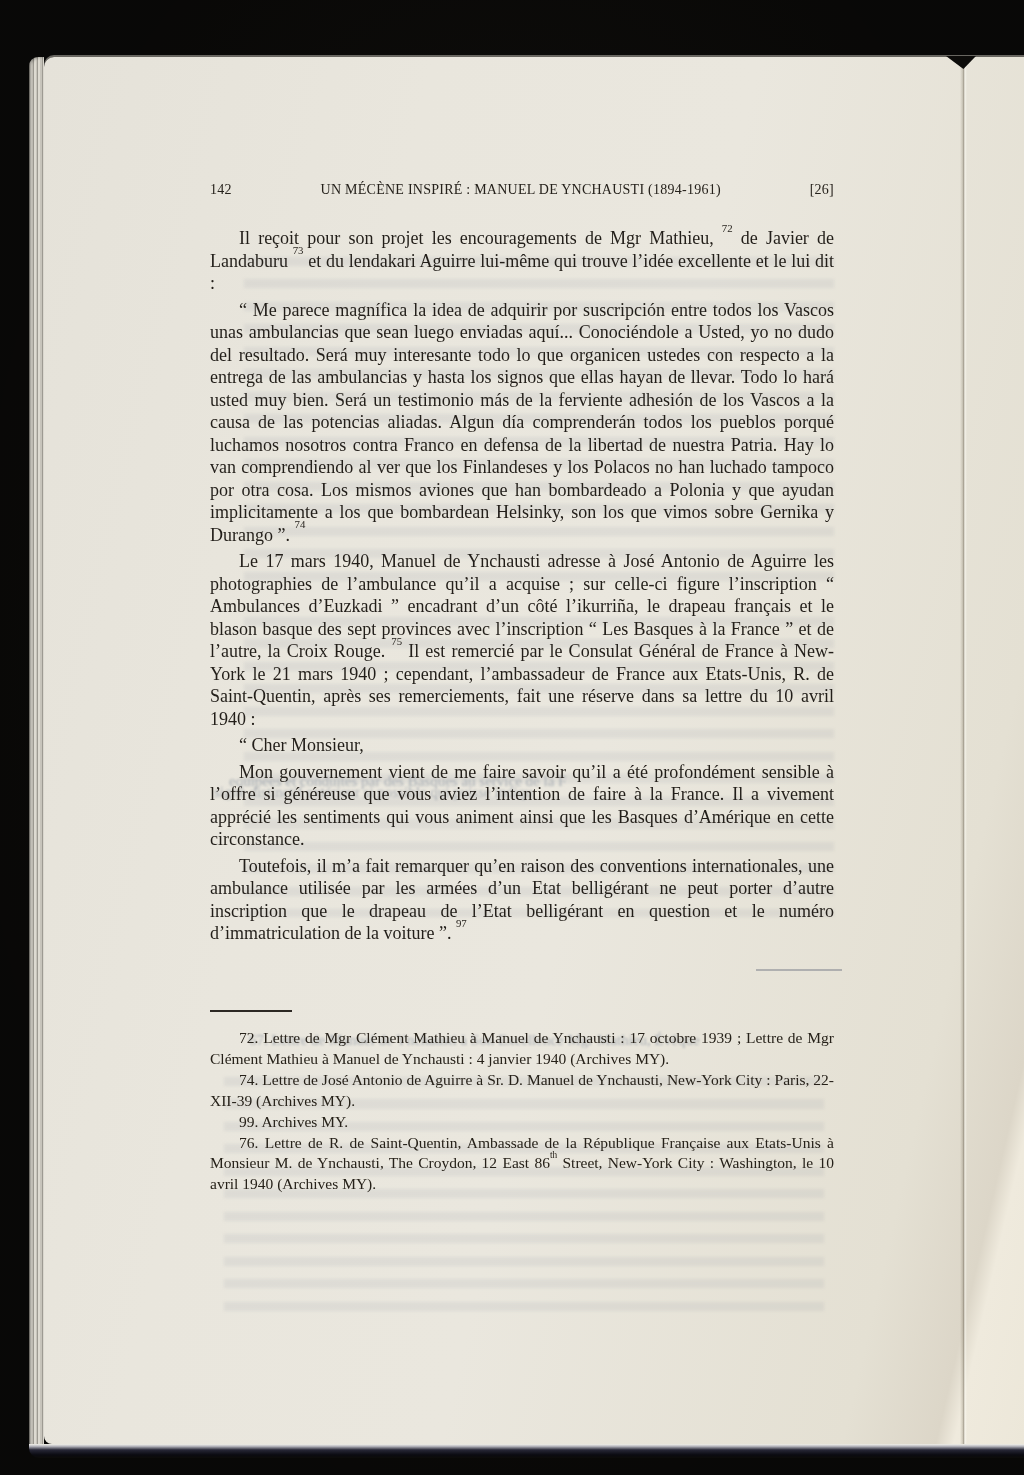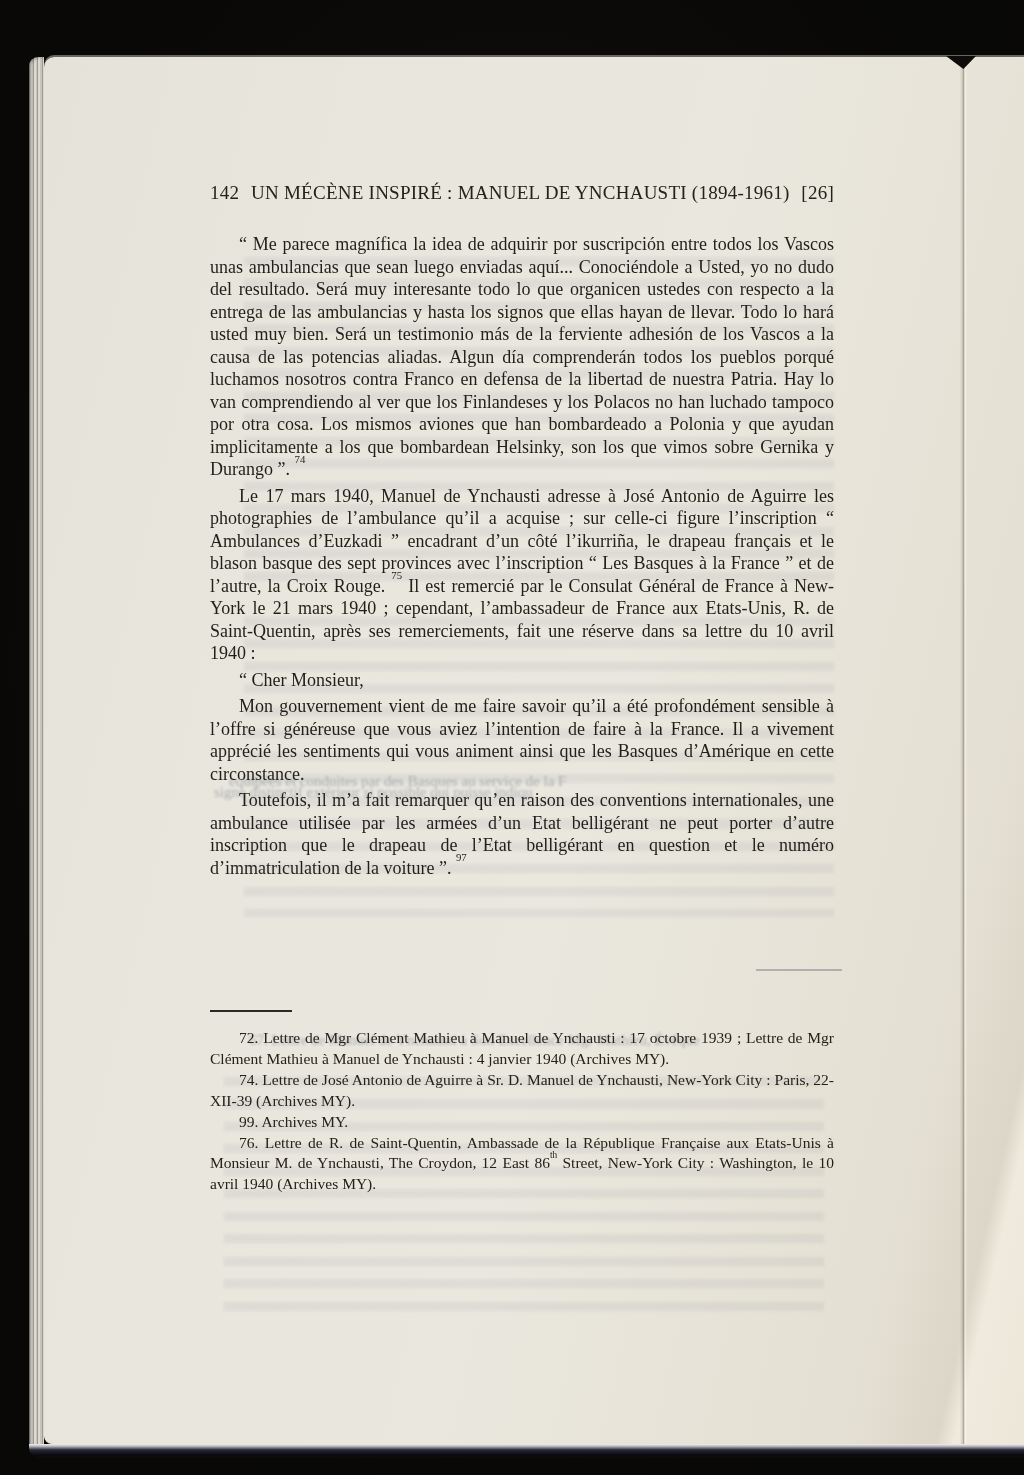--- a/index.html
+++ b/index.html
@@ -24,21 +24,21 @@
     border-radius:0 0 0 10px;}
   
   .fold{position:absolute;left:916px;top:0;bottom:0;width:7px;
     background:linear-gradient(90deg,rgba(95,85,62,0) 0%,rgba(95,85,62,0.20) 35%,
                rgba(62,52,34,0.38) 52%,rgba(255,255,248,0.55) 70%,rgba(255,255,248,0) 100%);}
   .notch{position:absolute;left:902px;top:-1px;width:30px;height:13px;background:#0d0c0a;
     clip-path:polygon(0 0,100% 0,58% 100%);}
   
   .content{position:absolute;left:166px;top:125px;width:624px;color:#25211b;}
   .runhead{display:flex;justify-content:center;align-items:baseline;
-    font-size:19px;letter-spacing:0.25px;white-space:nowrap;}
+    font-size:14px;letter-spacing:0.25px;white-space:nowrap;}
   .runhead .title{flex:1;text-align:center;}
   .bodytext{margin-top:29px;font-size:18px;line-height:22.5px;text-align:justify;
     color:#221e19;}
   .bodytext p{margin:0 0 4px;text-indent:29px;}
   sup{font-size:0.6em;line-height:0;position:relative;top:-0.5em;letter-spacing:0;}
   .footnote-block{position:absolute;left:166px;top:953px;width:624px;}
   .fn-rule{width:82px;height:2px;background:#2c2823;}
   .footnotes{margin-top:16px;font-size:15.5px;line-height:20.9px;text-align:justify;color:#262119;}
   .footnotes p{margin:0;text-indent:29px;}
   
@@ -67,20 +67,21 @@
     <div class="ghost-line" style="left:205px;top:975px;">67. Lettre de Manuel de Ynchausti à Son Excellence Mgr Mathieu, Évêque</div>
     <div class="ghost-stripes" style="left:180px;top:1020px;width:600px;height:240px;"></div>
 
     <div class="content">
       <div class="runhead">
         <span>142</span>
         <span class="title">UN MÉCÈNE INSPIRÉ : MANUEL DE YNCHAUSTI (1894-1961)</span>
         <span>[26]</span>
       </div>
       <div class="bodytext">
+          <p>Il reçoit pour son projet les encouragements de Mgr Mathieu, <sup>72</sup> de Javier de Landaburu <sup>73</sup> et du lendakari Aguirre lui-même qui trouve l’idée excellente et le lui dit :</p>
           <p>“ Me parece magnífica la idea de adquirir por suscripción entre todos los Vascos unas ambulancias que sean luego enviadas aquí... Conociéndole a Usted, yo no dudo del resultado. Será muy interesante todo lo que organicen ustedes con respecto a la entrega de las ambulancias y hasta los signos que ellas hayan de llevar. Todo lo hará usted muy bien. Será un testimonio más de la ferviente adhesión de los Vascos a la causa de las potencias aliadas. Algun día comprenderán todos los pueblos porqué luchamos nosotros contra Franco en defensa de la libertad de nuestra Patria. Hay lo van comprendiendo al ver que los Finlandeses y los Polacos no han luchado tampoco por otra cosa. Los mismos aviones que han bombardeado a Polonia y que ayudan implicitamente a los que bombardean Helsinky, son los que vimos sobre Gernika y Durango ”. <sup>74</sup></p>
           <p>Le 17 mars 1940, Manuel de Ynchausti adresse à José Antonio de Aguirre les photographies de l’ambulance qu’il a acquise ; sur celle-ci figure l’inscription “ Ambulances d’Euzkadi ” encadrant d’un côté l’ikurriña, le drapeau français et le blason basque des sept provinces avec l’inscription “ Les Basques à la France ” et de l’autre, la Croix Rouge. <sup>75</sup> Il est remercié par le Consulat Général de France à New-York le 21 mars 1940 ; cependant, l’ambassadeur de France aux Etats-Unis, R. de Saint-Quentin, après ses remerciements, fait une réserve dans sa lettre du 10 avril 1940 :</p>
           <p>“ Cher Monsieur,</p>
           <p>Mon gouvernement vient de me faire savoir qu’il a été profondément sensible à l’offre si généreuse que vous aviez l’intention de faire à la France. Il a vivement apprécié les sentiments qui vous animent ainsi que les Basques d’Amérique en cette circonstance.</p>
           <p>Toutefois, il m’a fait remarquer qu’en raison des conventions internationales, une ambulance utilisée par les armées d’un Etat belligérant ne peut porter d’autre inscription que le drapeau de l’Etat belligérant en question et le numéro d’immatriculation de la voiture ”. <sup>97</sup></p>
         </div>
     </div>
 
     <div class="footnote-block">
       <div class="fn-rule"></div>

